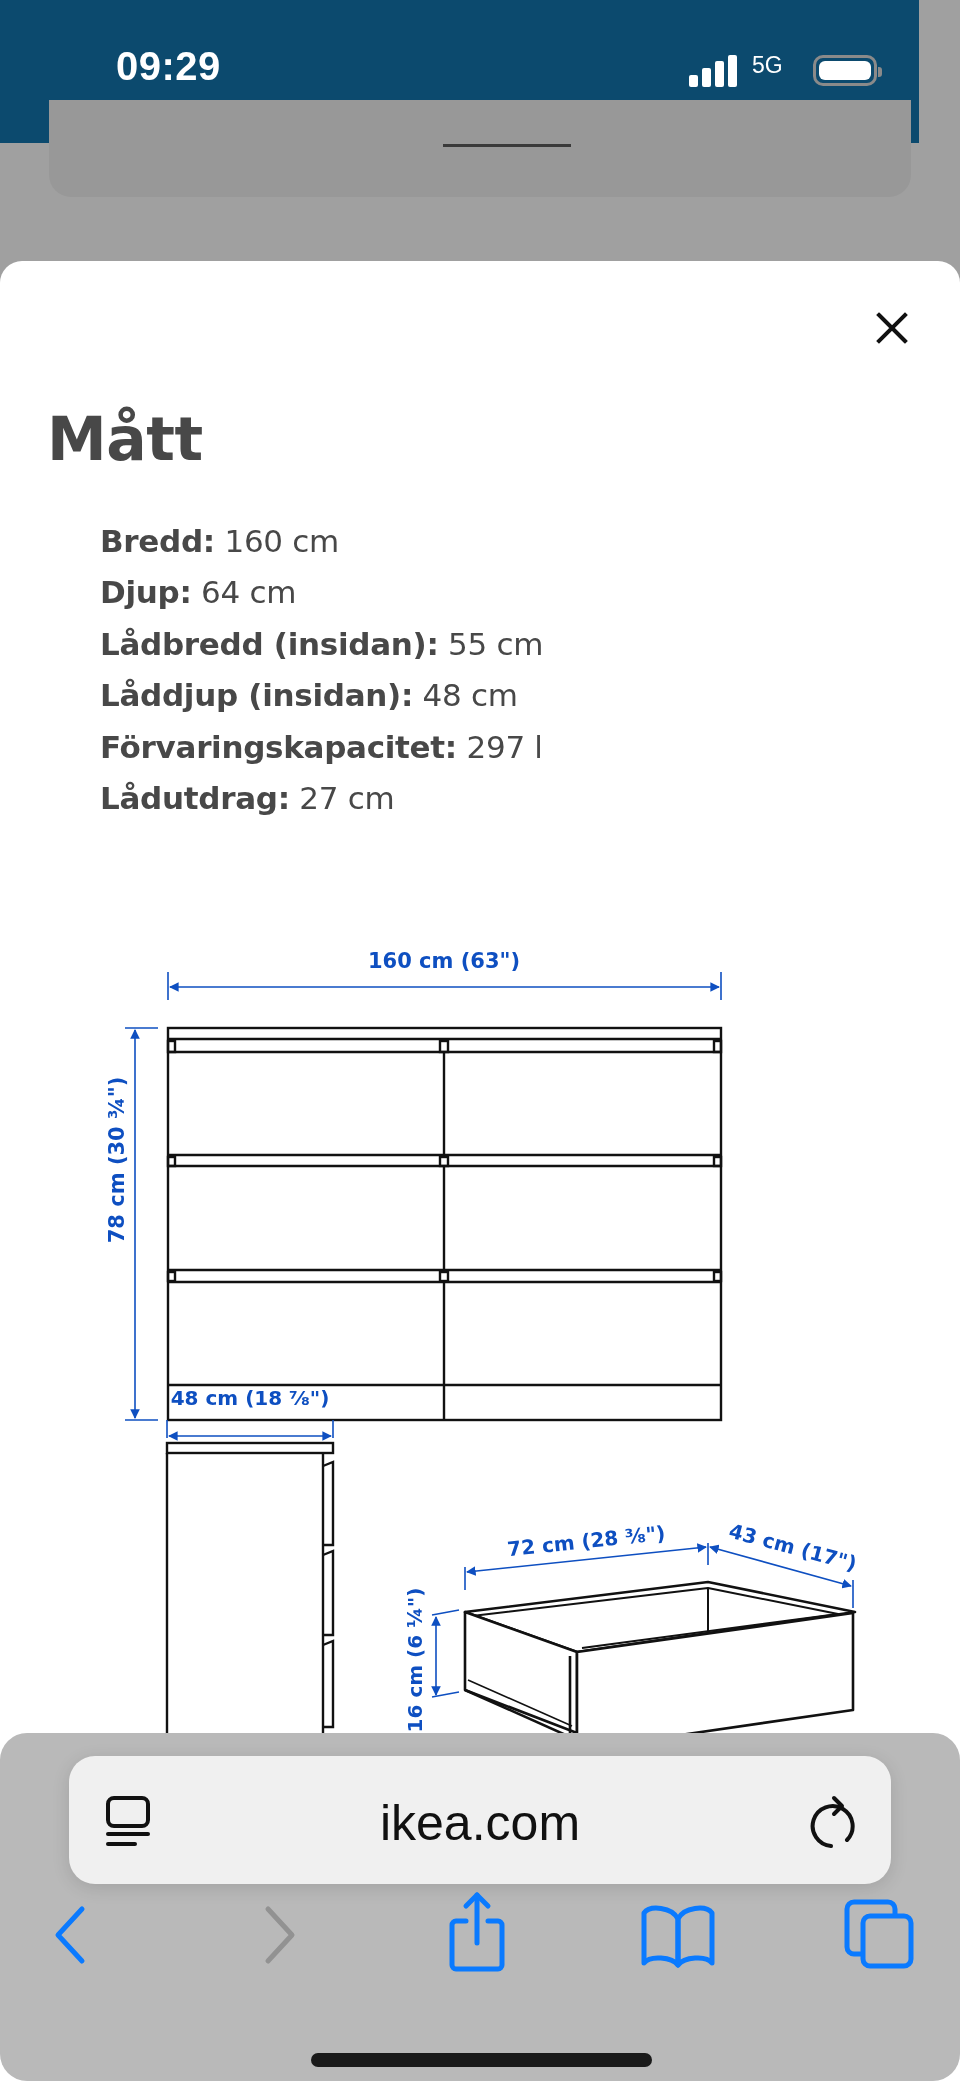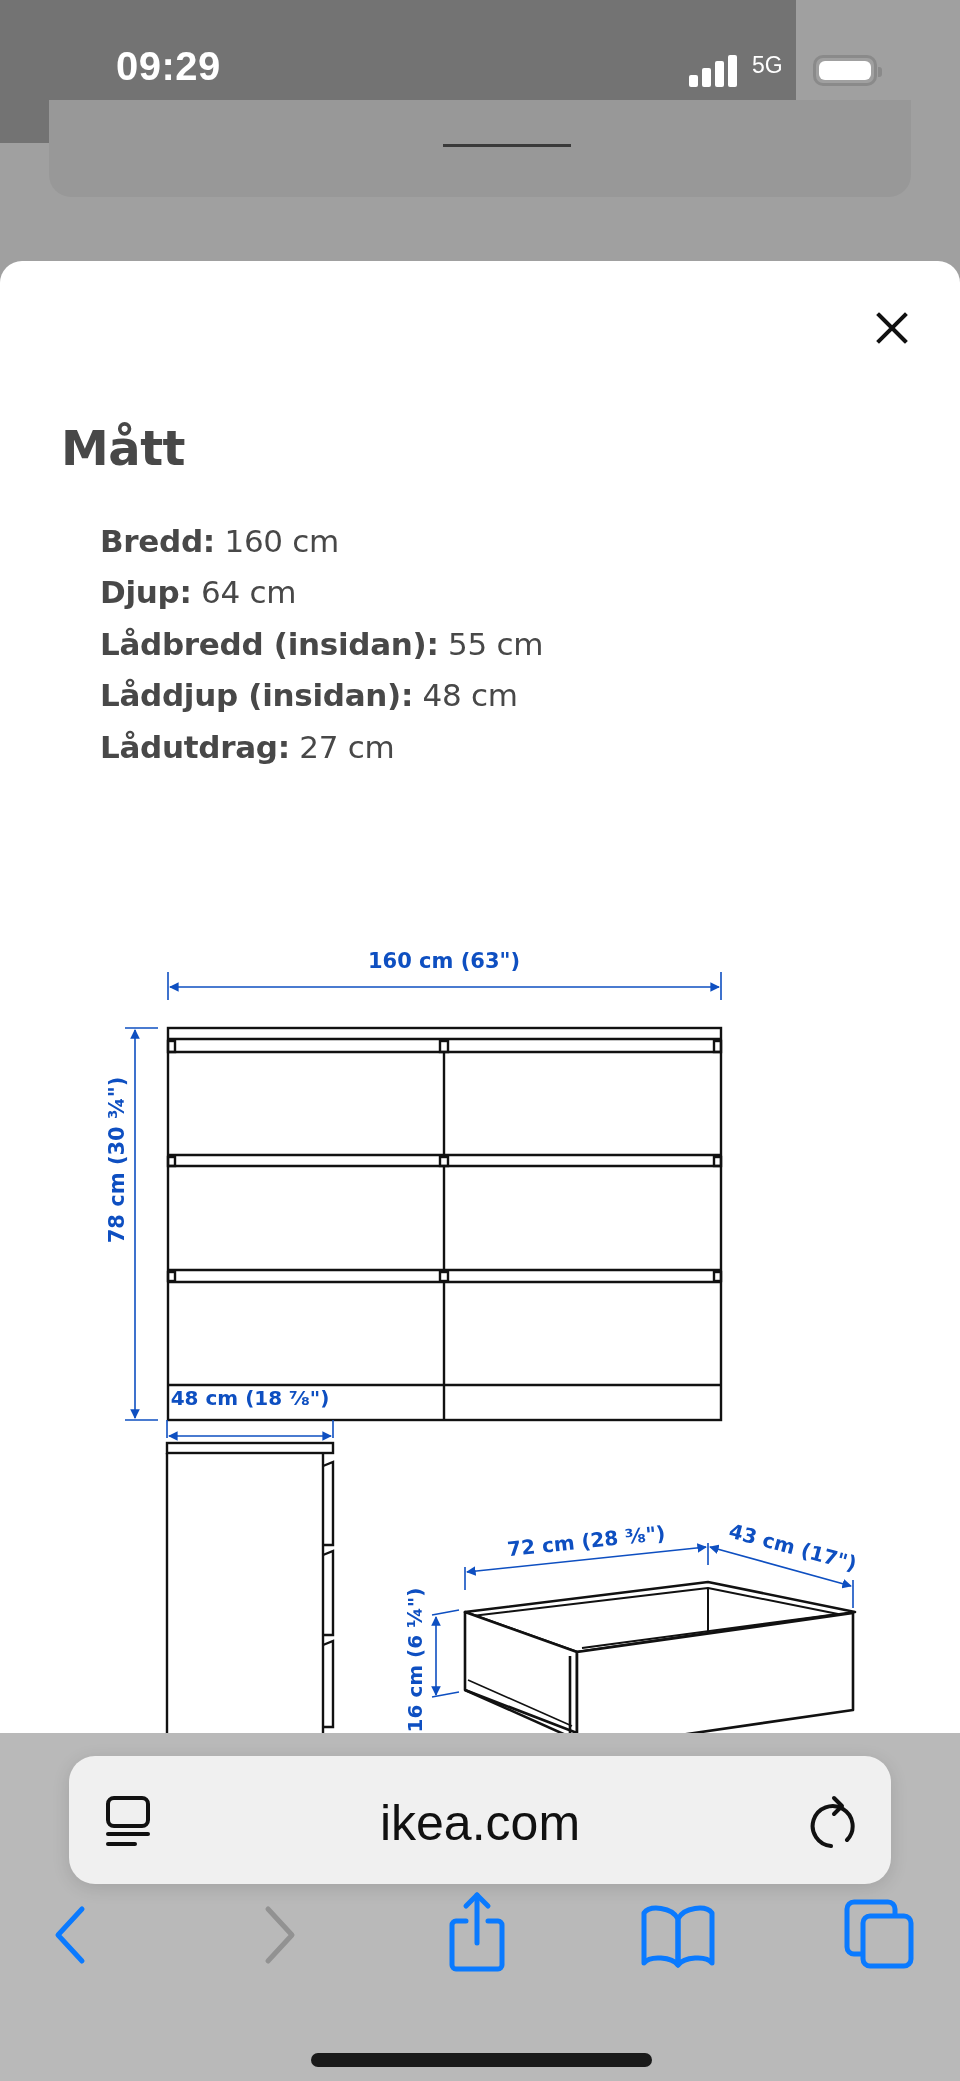--- a/index.html
+++ b/index.html
@@ -1,41 +1,41 @@
 <!DOCTYPE html>
 <html><head>
 <meta charset="utf-8">
 <style>
   * { box-sizing: border-box; margin: 0; padding: 0; }
   html, body { width: 960px; height: 2081px; overflow: hidden; background: #a0a0a0; }
   body { position: relative; font-family: "DejaVu Sans", sans-serif; }
 
-  .status-bar { position: absolute; left: 0; top: 0; width: 796px; height: 143px; background: #737373; text-align: right; }
+  .status-bar { position: absolute; left: 0; top: 0; width: 919px; height: 143px; background: #0c4a6e; text-align: right; }
   .status-time { position: absolute; left: 116px; top: 44px; font-family: "Liberation Sans", sans-serif; font-size: 40px; font-weight: bold; color: #ffffff; letter-spacing: 0.5px; }
   .signal { position: absolute; left: 689px; top: 55px; width: 48px; height: 32px; }
   .signal span { position: absolute; bottom: 0; width: 9px; background: #fff; border-radius: 2px; }
   .net { position: absolute; left: 752px; top: 52px; font-family: "Liberation Sans", sans-serif; font-size: 23px; color: #fff; }
   .battery { position: absolute; left: 813px; top: 55px; width: 64px; height: 31px; border: 3px solid #8a8a8a; border-radius: 10px; padding: 3px; }
   .battery .fill { width: 100%; height: 100%; background: #fff; border-radius: 6px; }
   .battery .nub { position: absolute; right: -8px; top: 9px; width: 4px; height: 10px; background: #8a8a8a; border-radius: 0 3px 3px 0; }
 
   .bg-card { position: absolute; left: 49px; top: 100px; width: 862px; height: 97px; background: #989898; border-radius: 0 0 22px 22px; }
   .bg-link-underline { position: absolute; left: 443px; top: 144px; width: 128px; height: 3px; background: #3a3a3a; }
 
   .modal { position: absolute; left: 0; top: 261px; width: 960px; height: 1820px; background: #ffffff; border-radius: 22px 22px 0 0; }
   .close-btn { position: absolute; left: 866px; top: 302px; width: 52px; height: 52px; display: flex; align-items: center; justify-content: center; cursor: pointer; }
-  .title { position: absolute; left: 61px; top: 404px; font-family: "DejaVu Sans", sans-serif; font-weight: bold; font-size: 48px; color: #484848; letter-spacing: -0.5px; margin-top: 16px; }
+  .title { position: absolute; left: 47px; top: 404px; font-family: "DejaVu Sans", sans-serif; font-weight: bold; font-size: 60px; color: #484848; letter-spacing: -0.5px; }
 
   .specs { position: absolute; left: 59px; top: 516px; list-style: none; }
   .specs li { font-family: "DejaVu Sans", sans-serif; font-size: 31px; line-height: 51.4px; color: #484848; white-space: nowrap; letter-spacing: -0.3px; }
   .specs .k { font-weight: bold; margin-left: 41px; }
 
   .drawing { position: absolute; left: 0; top: 0; }
 
-  .toolbar { position: absolute; left: 0; top: 1733px; width: 960px; height: 348px; background: #b9b9b9; }
+  .toolbar { position: absolute; left: 0; top: 1733px; width: 960px; height: 348px; background: #b9b9b9; border-radius: 27px; }
   .url-bar { position: absolute; left: 69px; top: 23px; width: 822px; height: 128px; background: #f0f0f0; border-radius: 26px; box-shadow: 0 4px 18px rgba(0,0,0,0.12); }
   .url-text { position: absolute; left: 0; right: 0; top: 38px; text-align: center; font-family: "Liberation Sans", sans-serif; font-size: 50px; color: #111; }
   .reader-icon { position: absolute; left: 36px; top: 38px; width: 48px; height: 56px; }
   .reload-icon { position: absolute; right: 30px; top: 36px; width: 52px; height: 58px; }
   .nav-icon { position: absolute; top: 170px; cursor: pointer; }
   .home-bar { position: absolute; left: 311px; top: 320px; width: 341px; height: 14px; background: #1a1a1a; border-radius: 7px; }
 </style>
 </head>
 <body>
 
@@ -65,20 +65,21 @@
   </svg>
 </div>
 
 <h1 class="title">Mått</h1>
 
 <ul class="specs">
   <li><span class="k">Bredd:</span> <span>160 cm</span></li>
   <li><span class="k">Djup:</span> <span>64 cm</span></li>
   <li><span class="k">Lådbredd (insidan):</span> <span>55 cm</span></li>
   <li><span class="k">Låddjup (insidan):</span> <span>48 cm</span></li>
+  <li><span class="k">Förvaringskapacitet:</span> <span>297 l</span></li>
   <li><span class="k">Lådutdrag:</span> <span>27 cm</span></li>
 </ul>
 
 <svg class="drawing" width="960" height="1733" viewBox="0 0 960 1733">
   <defs>
     <marker id="arr" viewBox="0 0 10 10" refX="9" refY="5" markerWidth="6" markerHeight="6" orient="auto-start-reverse">
       <path d="M0 0 L10 5 L0 10 z" fill="#0e4fc1"></path>
     </marker>
   </defs>
 

